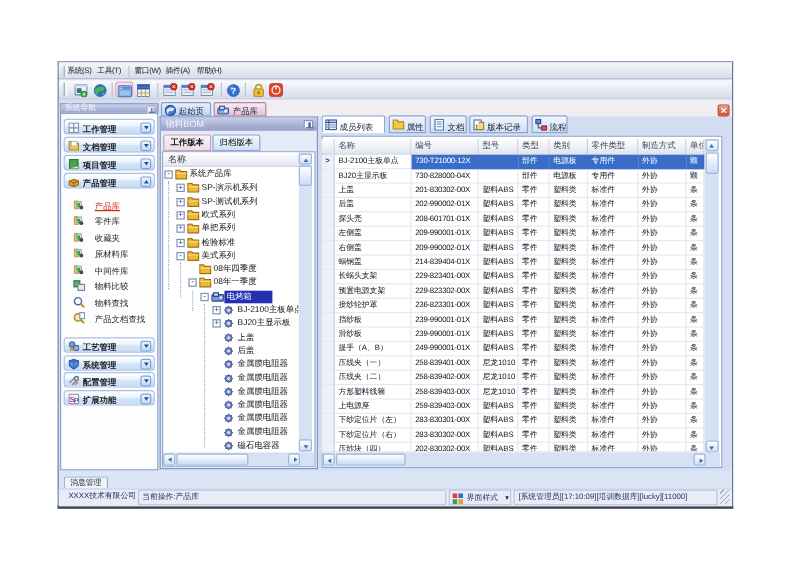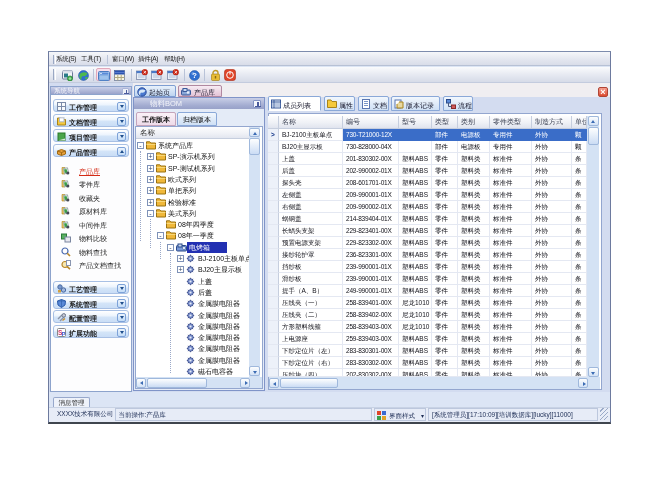--- a/index.html
+++ b/index.html
@@ -21,21 +21,21 @@
 .gbtn .chev { position:absolute; right:2px; top:1.5px; width:9px; height:9px; border:1px solid #7da2d8; border-radius:2px; background:linear-gradient(180deg,#eaf3fd,#c3dcf7); }
 .gbtn .chev i { display:block; width:0; height:0; border-left:2.5px solid transparent; border-right:2.5px solid transparent; margin:2.5px auto 0; }
 .chevdn i { border-top:3px solid #1f4e8c; }
 .chevup i { border-bottom:3px solid #1f4e8c; }
 .gico { position:absolute; left:3px; top:2px; width:9px; height:9px; }
 .navitem { position:absolute; left:54px; font-size:7px; color:#1c1c1c; height:11px; }
 #tabstrip { position:absolute; left:133px; top:83px; width:477px; height:14px; background:#f0eef1; }
 .doctab { position:absolute; height:12px; font-size:7px; color:#1a1a2e; border:1px solid; border-radius:2px 2px 0 0; }
 #closex { position:absolute; left:598px; top:87px; width:10px; height:10px; background:linear-gradient(180deg,#f59d8d,#dc4a2e); border:1px solid #b04434; border-radius:2px; color:#fff; font-size:9px; line-height:8px; text-align:center; font-weight:bold; }
 #bom { position:absolute; left:133px; top:97px; width:132px; height:294px; background:#e4ebf7; border:1px solid #8094c8; }
-#bomhdr { position:absolute; left:134px; top:98px; width:130px; height:11px; background:linear-gradient(180deg,#c9cfe7,#a2abd0 70%,#98a1c8); color:#f4f5fa; font-size:7.5px; line-height:11px; padding-left:16px; }
+#bomhdr { position:absolute; left:134px; top:98px; width:130px; height:11px; background:linear-gradient(180deg,#c9cfe7,#a2abd0 70%,#98a1c8); color:#f4f5fa; font-size:7.5px; line-height:11px; padding-left:4px; }
 .vtab { position:absolute; top:112px; height:14px; font-size:7px; text-align:center; border:1px solid #8aa8d8; border-radius:2px 2px 0 0; }
 #treebox { position:absolute; left:135px; top:126px; width:128px; height:263px; background:#fff; border:1px solid #93a6cf; }
 #treehdr { position:absolute; left:136px; top:127px; width:114px; height:12px; background:linear-gradient(180deg,#fdfdfe,#eff1f6 60%,#e2e6ef); border-right:1px solid #c6cede; border-bottom:1px solid #c6cede; font-size:7.5px; color:#333; line-height:12px; padding-left:4px; }
 .trow { position:absolute; font-size:7px; color:#111; height:11px; line-height:11px; left:0; width:249px; overflow:hidden; }
 .texp { position:absolute; width:7px; height:7px; border:1px solid #7e92b8; background:#fff; color:#3a4a68; font-size:7px; line-height:5px; text-align:center; top:2px; }
 .tico { position:absolute; top:1px; width:11px; height:9px; }
 .rtab { position:absolute; height:15px; font-size:7px; color:#16162a; border:1px solid; border-radius:2px 2px 0 0; }
 #gridbox { position:absolute; left:268px; top:113px; width:334px; height:277px; background:#fff; border:1px solid #93a6cf; }
 .ghdr { position:absolute; height:13px; background:linear-gradient(180deg,#fdfdfe,#eff1f6 55%,#e0e4ee); border-right:1px solid #c6cede; border-bottom:1px solid #c6cede; font-size:7px; color:#3c4254; line-height:12px; padding-left:3px; overflow:hidden; }
 .gcell { position:absolute; height:12px; font-size:6.5px; color:#101018; line-height:11px; padding-left:3px; border-right:1px solid #e4e8f2; border-bottom:1px solid #e4e8f2; overflow:hidden; }

